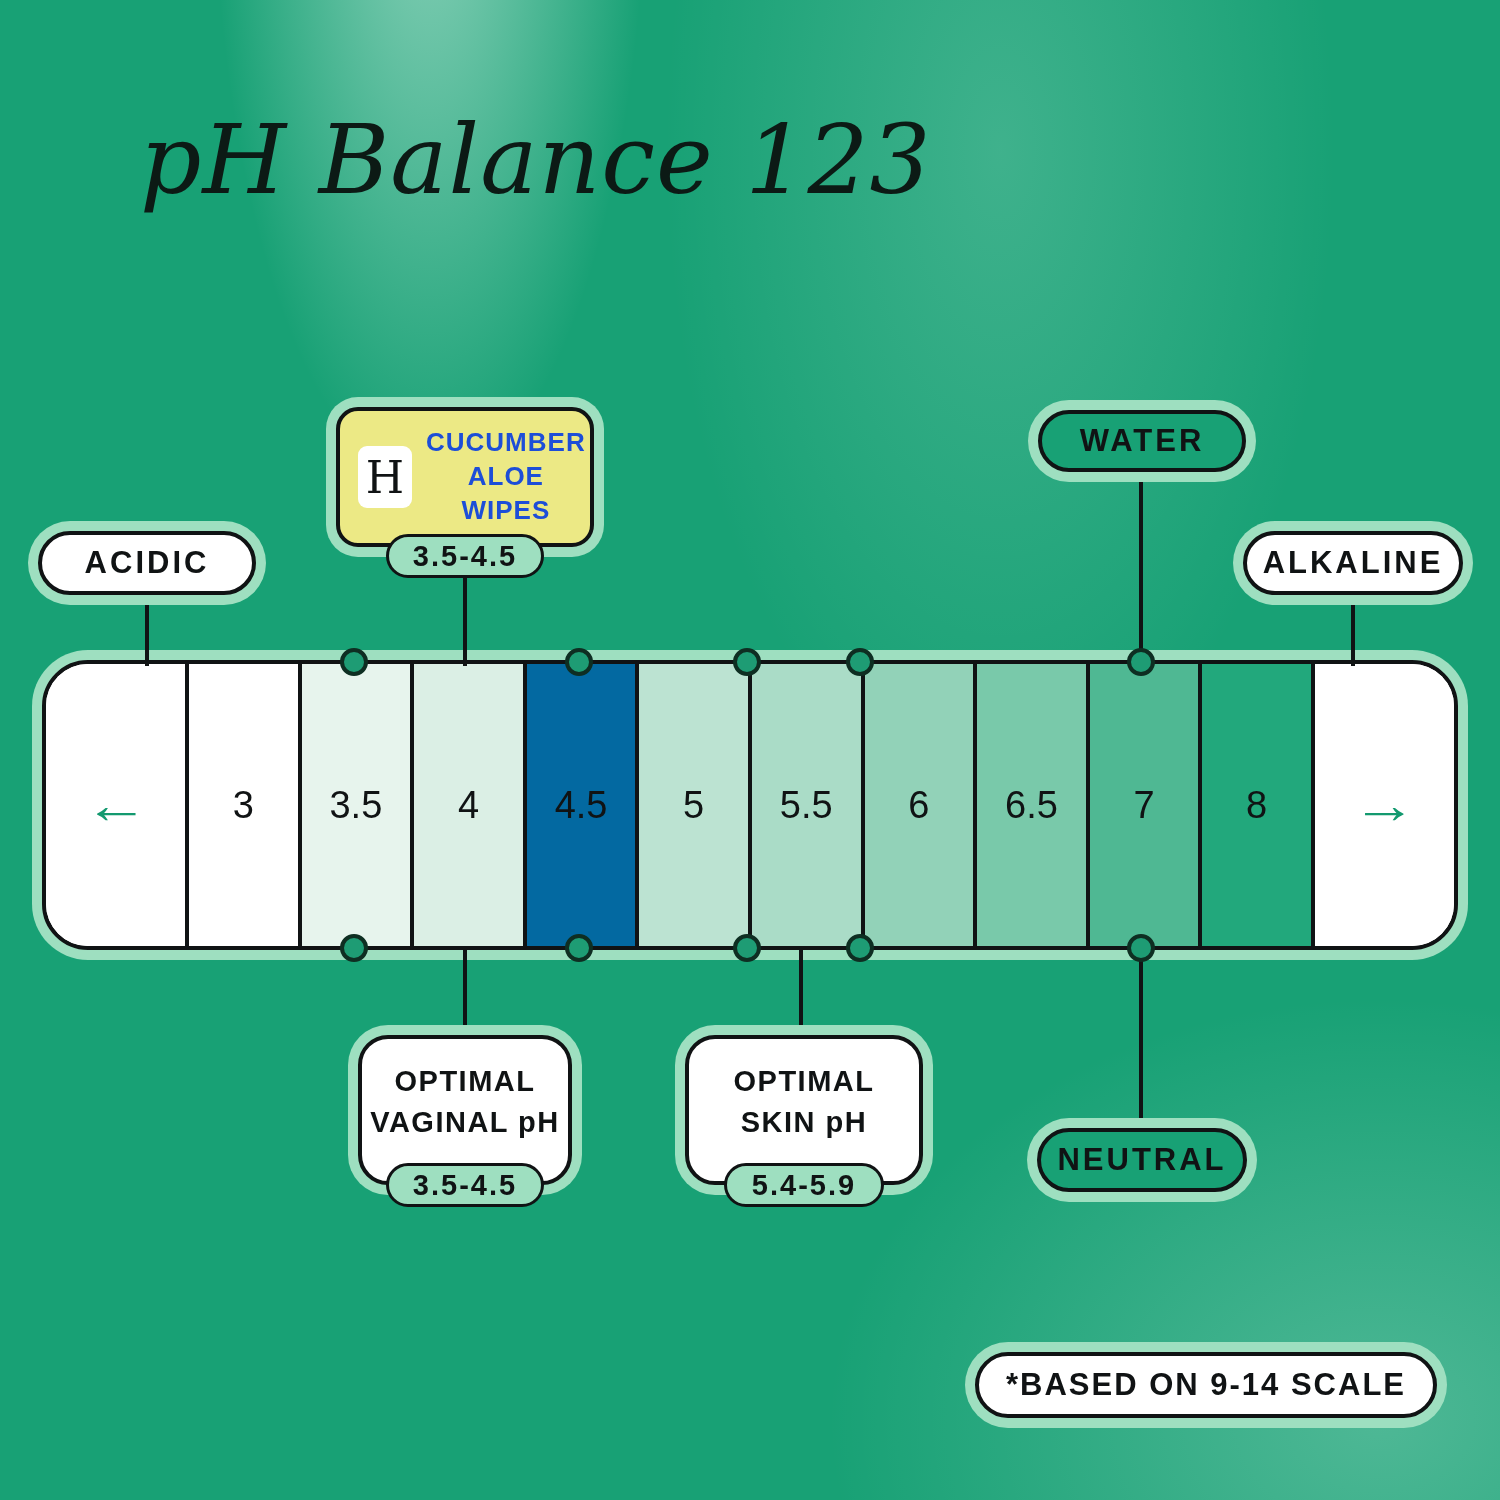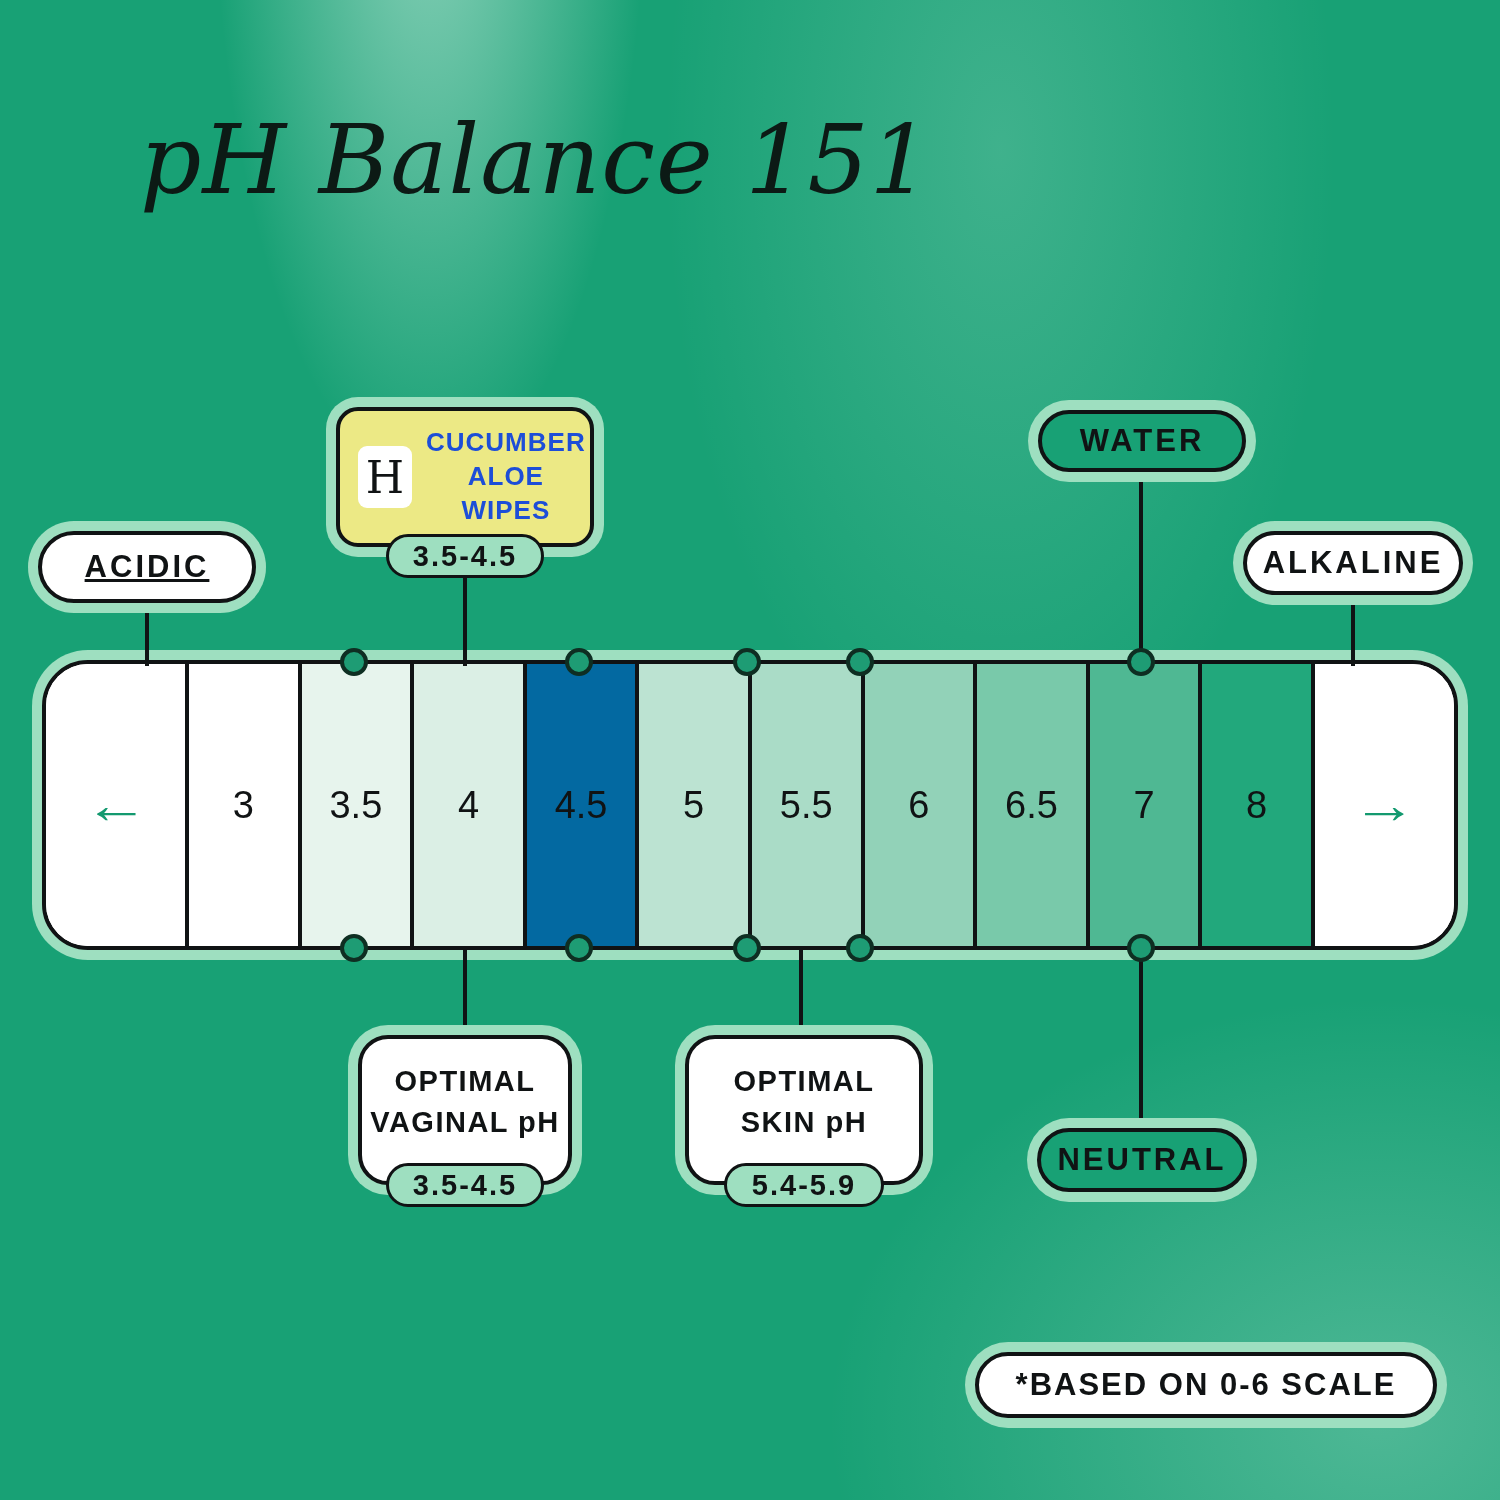--- a/index.html
+++ b/index.html
@@ -81,21 +81,21 @@
     display:flex; flex-direction:column; align-items:center; justify-content:center;
     padding-bottom:16px; font-size:29px; font-weight:600; letter-spacing:1.5px;
     line-height:1.4; text-align:center;
   }
 </style>
 </head>
 <body>
 
 <div class="canvas">
 
-  <h1 class="title">pH Balance 151</h1>
+  <h1 class="title">pH Balance 123</h1>
 
   <div class="line" style="left:145px; top:590px; height:76px;"></div>
   <div class="line" style="left:463px; top:540px; height:126px;"></div>
   <div class="line" style="left:1139px; top:465px; height:202px;"></div>
   <div class="line" style="left:1351px; top:590px; height:76px;"></div>
   <div class="line" style="left:463px; top:946px; height:96px;"></div>
   <div class="line" style="left:799px; top:946px; height:96px;"></div>
   <div class="line" style="left:1139px; top:946px; height:190px;"></div>
 
   <div class="bar">
@@ -122,21 +122,21 @@
   <div class="dot" style="left:733px; top:648px;"></div>
   <div class="dot" style="left:846px; top:648px;"></div>
   <div class="dot" style="left:1127px; top:648px;"></div>
 
   <div class="dot" style="left:340px; top:934px;"></div>
   <div class="dot" style="left:565px; top:934px;"></div>
   <div class="dot" style="left:733px; top:934px;"></div>
   <div class="dot" style="left:846px; top:934px;"></div>
   <div class="dot" style="left:1127px; top:934px;"></div>
 
-  <div class="pill" style="left:38px; top:531px; width:218px; height:72px;text-decoration:underline;">
+  <div class="pill" style="left:38px; top:531px; width:218px; height:64px;">
     <span>ACIDIC</span>
   </div>
 
   <div class="card">
     <div class="logo-box">
       <span>H</span>
     </div>
     <div class="card-name">
       <div>CUCUMBER</div>
       <div>ALOE WIPES</div>
@@ -168,16 +168,16 @@
   </div>
   <div class="range-pill" style="left:724px; top:1163px; width:160px; height:44px;">
     <span>5.4-5.9</span>
   </div>
 
   <div class="pill green" style="left:1037px; top:1128px; width:210px; height:64px;">
     <span>NEUTRAL</span>
   </div>
 
   <div class="pill" style="left:975px; top:1352px; width:462px; height:66px; letter-spacing:2px;">
-    <span>*BASED ON 0-6 SCALE</span>
+    <span>*BASED ON 9-14 SCALE</span>
   </div>
 
 </div>
 
 </body></html>

